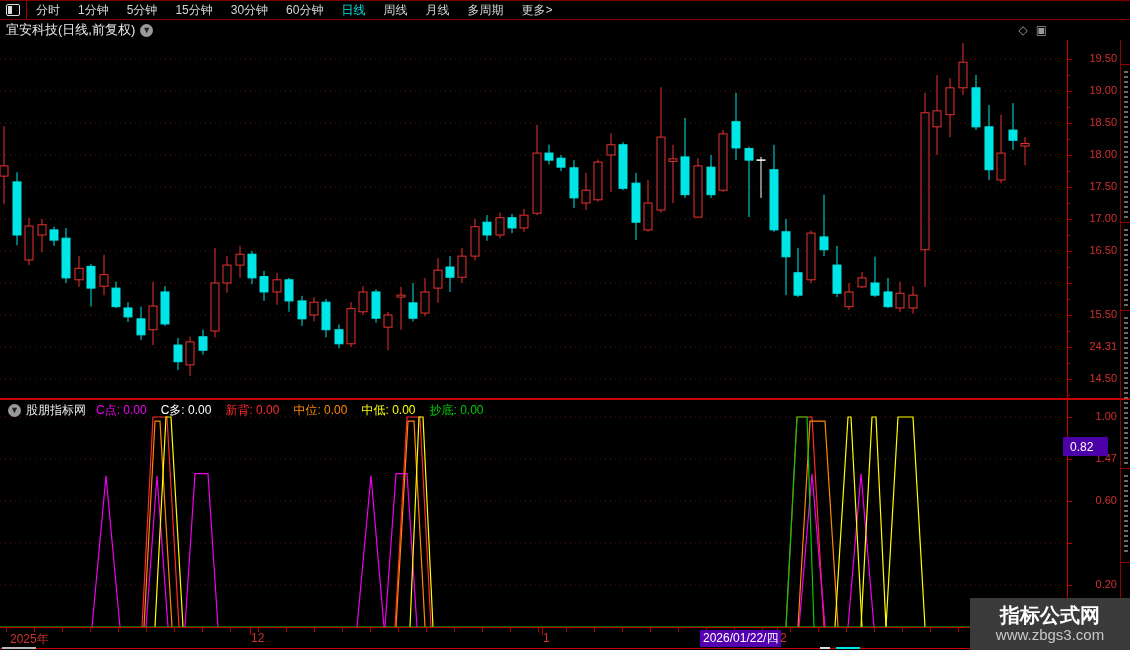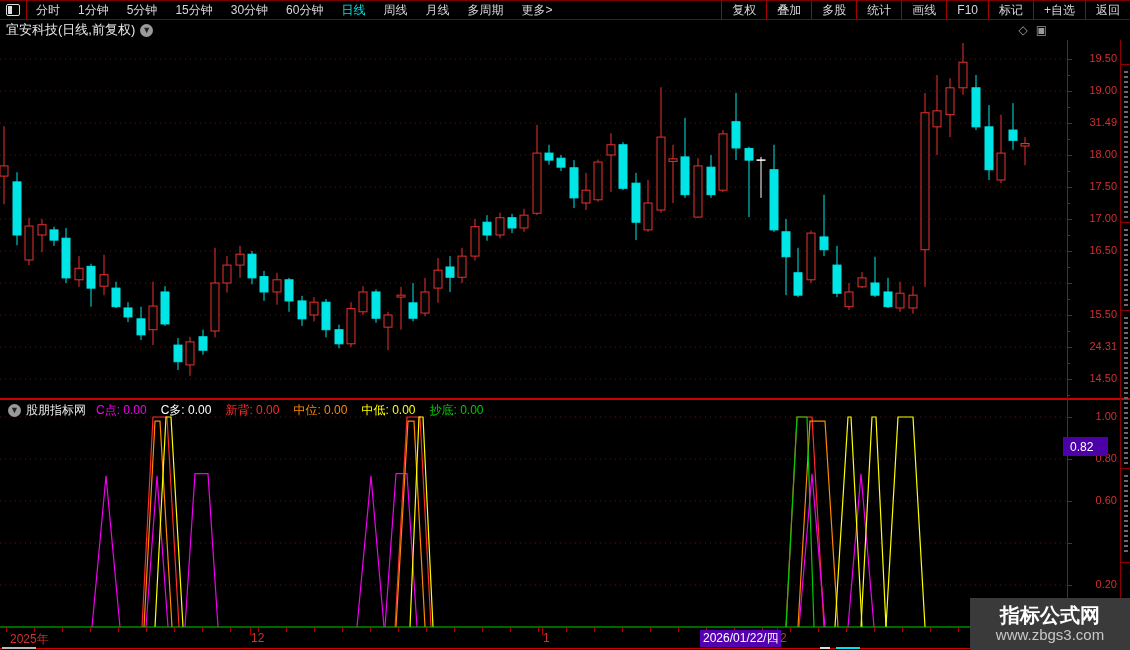--- a/index.html
+++ b/index.html
@@ -68,31 +68,20 @@
         <span class="tb-item">1分钟</span>
         <span class="tb-item">5分钟</span>
         <span class="tb-item">15分钟</span>
         <span class="tb-item">30分钟</span>
         <span class="tb-item">60分钟</span>
         <span class="tb-item active">日线</span>
         <span class="tb-item">周线</span>
         <span class="tb-item">月线</span>
         <span class="tb-item">多周期</span>
         <span class="tb-item">更多&gt;</span>
-      </div>
-    <div class="tb-right" id="tb-right">
-        <span class="tb-item">复权</span>
-        <span class="tb-item">叠加</span>
-        <span class="tb-item">多股</span>
-        <span class="tb-item">统计</span>
-        <span class="tb-item">画线</span>
-        <span class="tb-item">F10</span>
-        <span class="tb-item">标记</span>
-        <span class="tb-item">+自选</span>
-        <span class="tb-item">返回</span>
       </div>
   </div>
 
   <div class="titlebar">
     <span class="title">宜安科技(日线,前复权)</span>
     <span class="chev-circle">▼</span>
     <span class="title-icons">
       <span>◇</span><span>▣</span>
     </span>
   </div>
@@ -314,21 +303,21 @@
     <div class="paneline" style="top:358px;height:2px;"></div>
     <div class="paneline" style="top:587px;height:1px;"></div>
     <div class="paneline" style="top:608px;height:1px;"></div>
     <div class="vaxis" style="left:1067px;top:0;height:609px;"></div>
 
     <div id="main-axis">
         <div class="axis-label" style="left: 1069px; top: 12px;">19.50</div>
         <div class="tick" style="left: 1067px; top: 19px; width: 5px;"></div>
         <div class="axis-label" style="left: 1069px; top: 44px;">19.00</div>
         <div class="tick" style="left: 1067px; top: 51px; width: 5px;"></div>
-        <div class="axis-label" style="left: 1069px; top: 76px;">31.49</div>
+        <div class="axis-label" style="left: 1069px; top: 76px;">18.50</div>
         <div class="tick" style="left: 1067px; top: 83px; width: 5px;"></div>
         <div class="axis-label" style="left: 1069px; top: 108px;">18.00</div>
         <div class="tick" style="left: 1067px; top: 115px; width: 5px;"></div>
         <div class="axis-label" style="left: 1069px; top: 140px;">17.50</div>
         <div class="tick" style="left: 1067px; top: 147px; width: 5px;"></div>
         <div class="axis-label" style="left: 1069px; top: 172px;">17.00</div>
         <div class="tick" style="left: 1067px; top: 179px; width: 5px;"></div>
         <div class="axis-label" style="left: 1069px; top: 204px;">16.50</div>
         <div class="tick" style="left: 1067px; top: 211px; width: 5px;"></div>
         <div class="axis-label" style="left: 1069px; top: 236px; padding-left: 48px;">16.00</div>
@@ -358,21 +347,21 @@
         <div class="tick" style="left: 1067px; top: 275px; width: 3px;"></div>
         <div class="tick" style="left: 1067px; top: 291px; width: 3px;"></div>
         <div class="tick" style="left: 1067px; top: 307px; width: 3px;"></div>
         <div class="tick" style="left: 1067px; top: 323px; width: 3px;"></div>
         <div class="tick" style="left: 1067px; top: 339px; width: 3px;"></div>
         <div class="tick" style="left: 1067px; top: 355px; width: 3px;"></div>
       </div>
     <div id="sub-axis">
         <div class="axis-label" style="left: 1069px; top: 370px;">1.00</div>
         <div class="tick" style="left: 1067px; top: 377px; width: 5px;"></div>
-        <div class="axis-label" style="left: 1069px; top: 412px;">0.80</div>
+        <div class="axis-label" style="left: 1069px; top: 412px;">1.47</div>
         <div class="tick" style="left: 1067px; top: 419px; width: 5px;"></div>
         <div class="axis-label" style="left: 1069px; top: 454px;">0.60</div>
         <div class="tick" style="left: 1067px; top: 461px; width: 5px;"></div>
         <div class="axis-label" style="left: 1069px; top: 496px; margin-left: 36px;">0.40</div>
         <div class="tick" style="left: 1067px; top: 503px; width: 5px;"></div>
         <div class="axis-label" style="left: 1069px; top: 538px;">0.20</div>
         <div class="tick" style="left: 1067px; top: 545px; width: 5px;"></div>
       </div>
     <div class="marker082">0.82</div>
 

